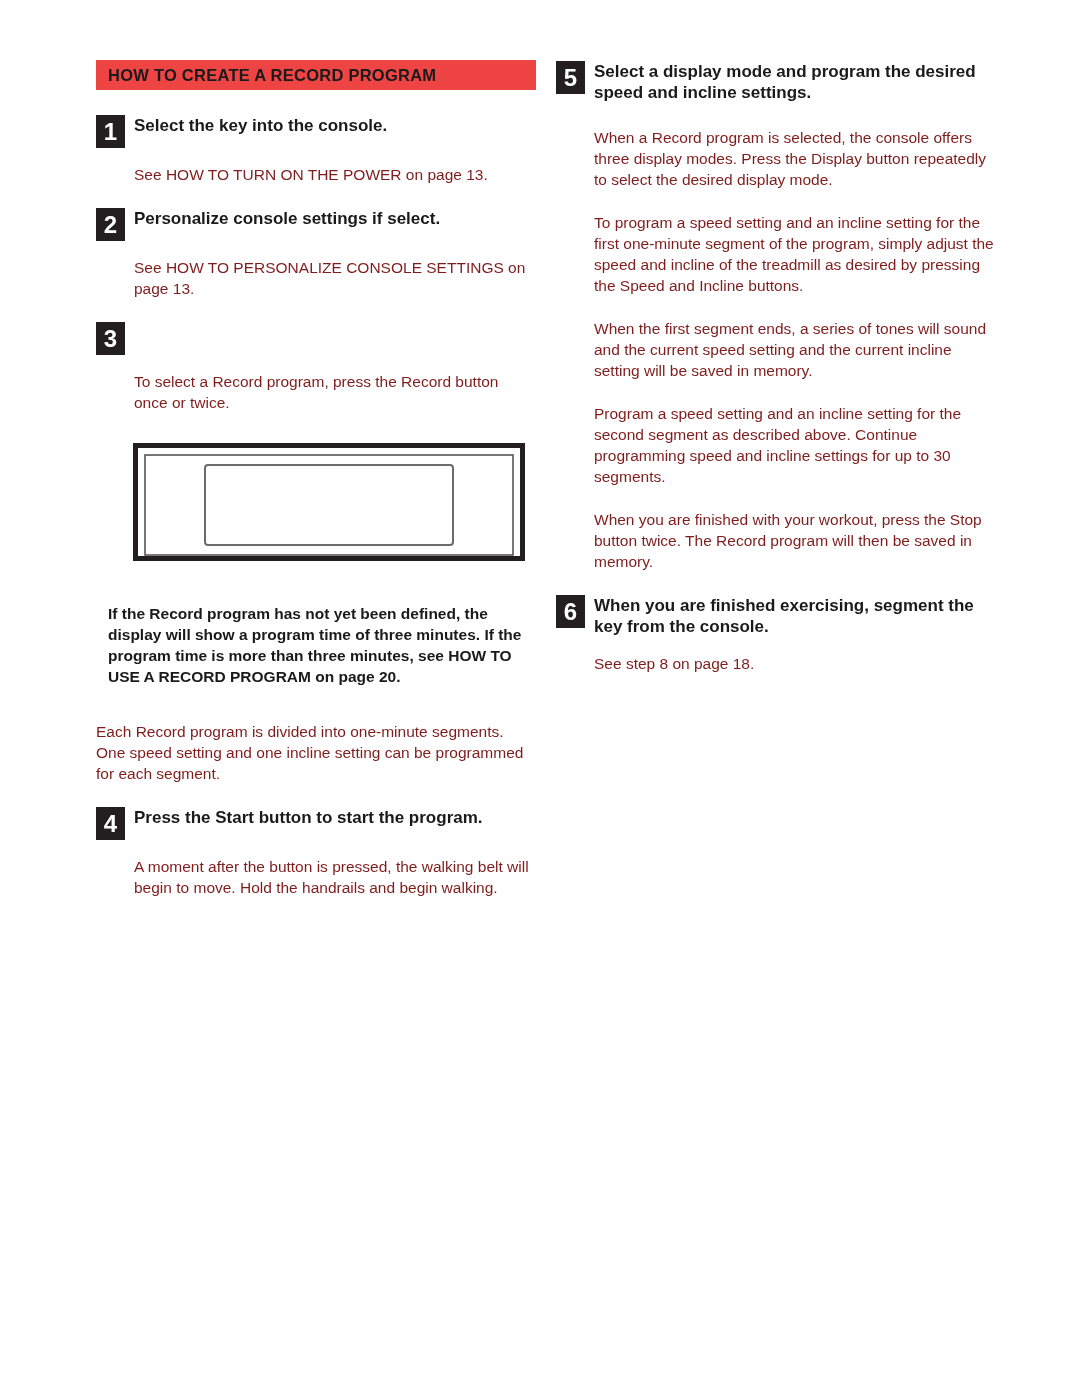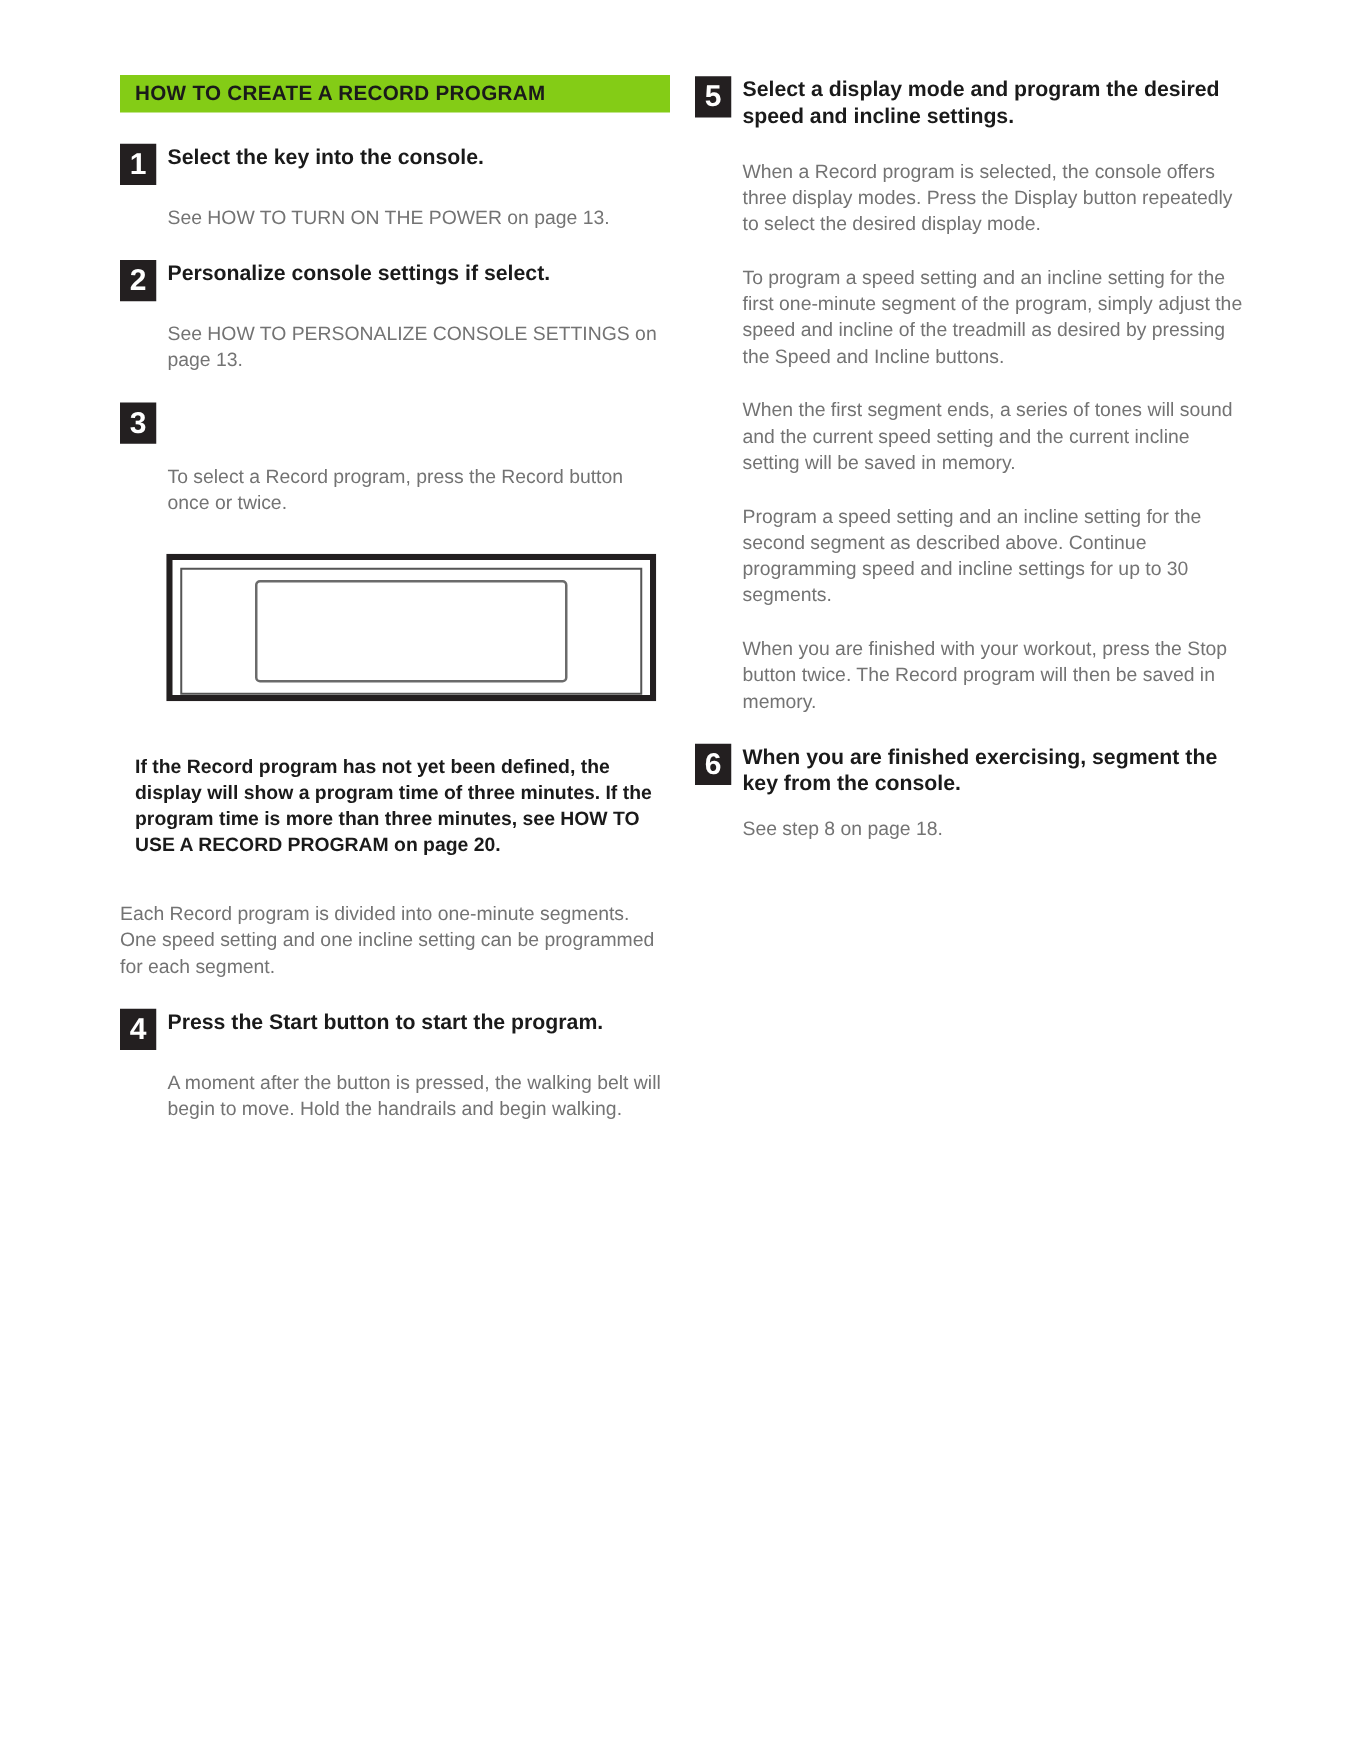--- a/index.html
+++ b/index.html
@@ -33,21 +33,21 @@
   }
   .col-right {
     position: absolute;
     left: 556px;
     top: 60px;
     width: 440px;
   }
 
   
   .section-header {
-    background: #84cc16;
+    background: #ef4444;
     height: 30px;
     line-height: 30px;
     padding-left: 12px;
     font-size: 16.5px;
     font-weight: bold;
     letter-spacing: 0.25px;
     color: #1a1a1a;
     margin-bottom: 24px;
   }
 
@@ -78,21 +78,21 @@
     line-height: 20.5px;
     color: #1a1a1a;
     padding-top: 2px;
   }
 
   
   p.body {
     font-size: 15.5px;
     line-height: 21px;
     margin: 0;
-    color: #737373;
+    color: #7f1d1d;
   }
   .indent {
     padding-left: 38px;
   }
   .gap-sm { height: 14px; }
   .gap-md { height: 22px; }
   .gap-lg { height: 30px; }
 
   p.bold-note {
     font-size: 15.5px;

